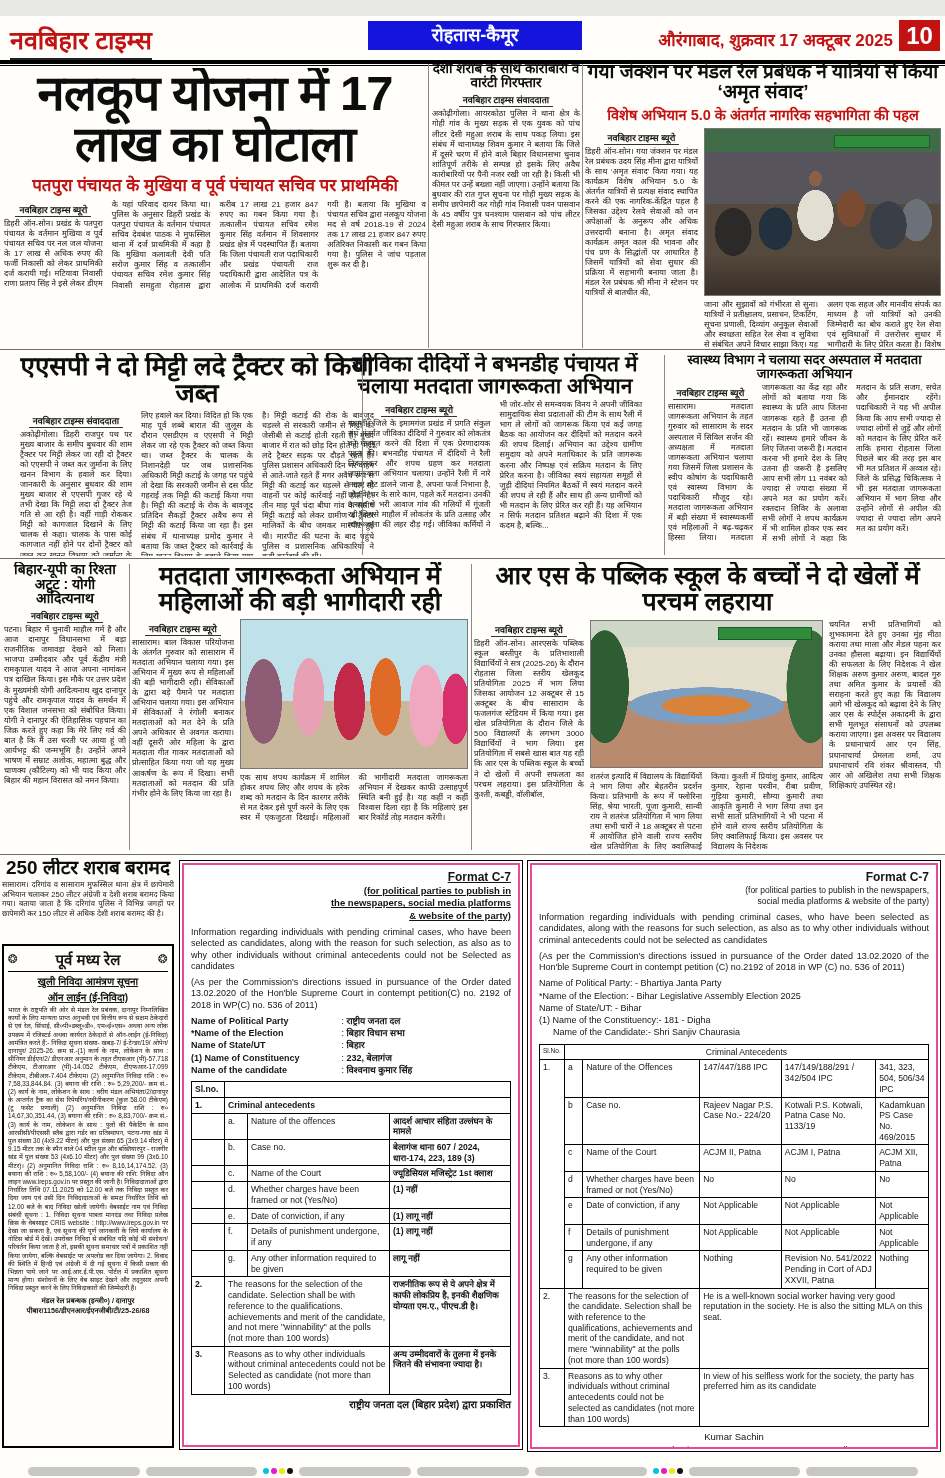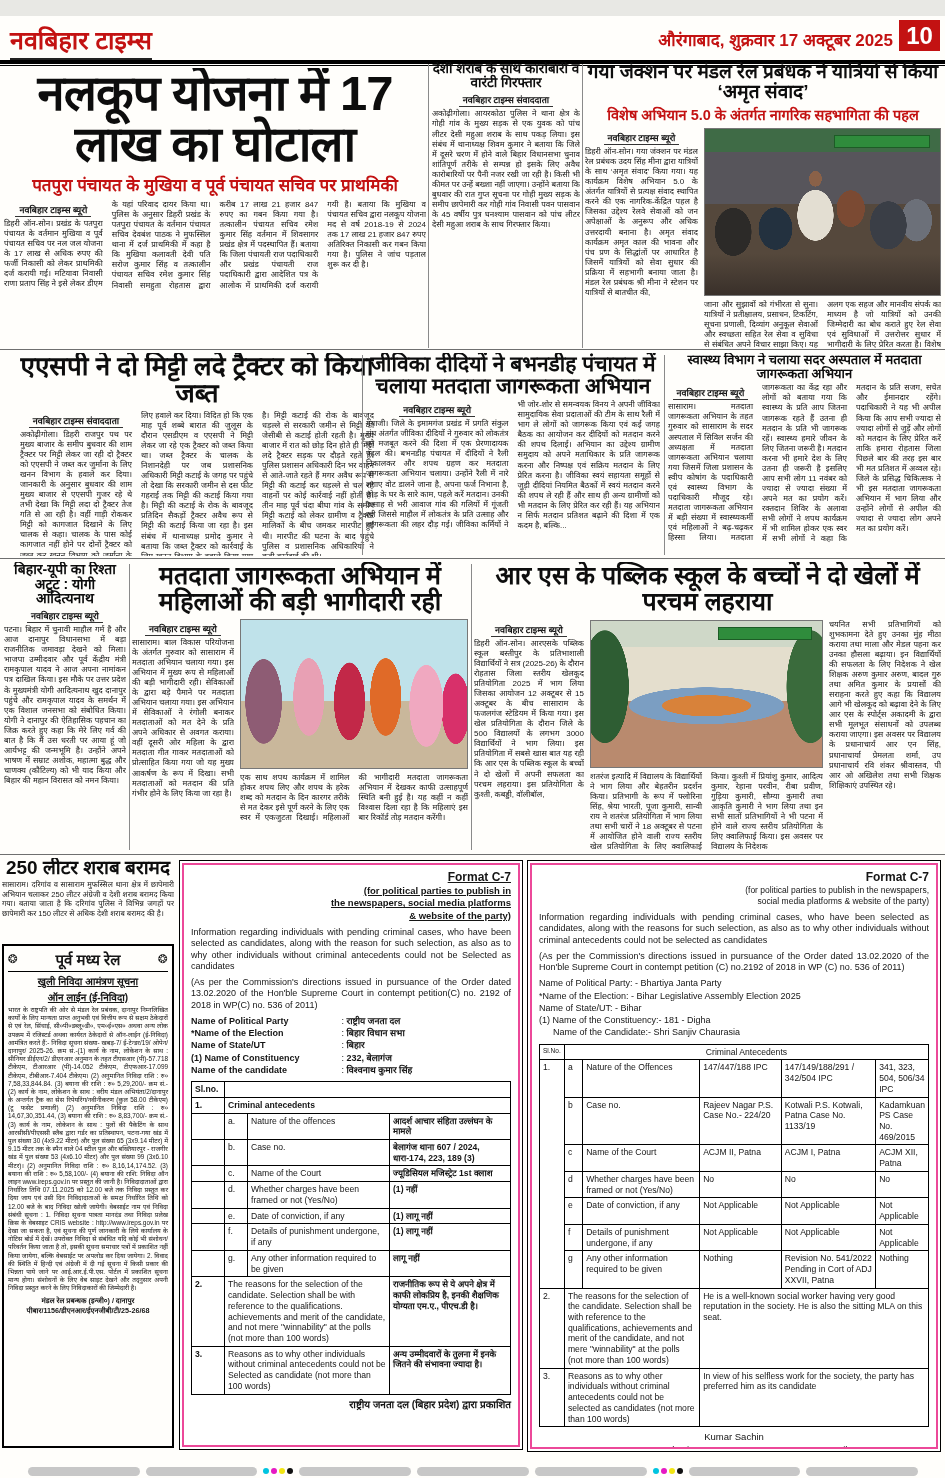--- a/index.html
+++ b/index.html
@@ -95,20 +95,21 @@
   .cmyk .y{background:#f2ea1e;color:#555;}
   .cmyk .k{background:#000;color:#fff;}
 </style>
 </head>
 <body>
 
 <div class="page">
 
   <div class="masthead">
     <div class="paper-name">नवबिहार टाइम्स</div>
+    <div class="edition-box">रोहतास-कैमूर</div>
     <div class="dateline">औरंगाबाद, शुक्रवार 17 अक्टूबर 2025</div>
     <div class="pagenum">10</div>
   </div>
   <div class="head-rule"></div>
 
   <div class="article" style="left:4px;top:52px;width:422px;height:280px;">
     <div class="hl hl-xl">नलकूप योजना में 17 लाख का घोटाला</div>
     <div class="sub-red" style="font-size:17px;margin-top:3px;">पतपुरा पंचायत के मुखिया व पूर्व पंचायत सचिव पर प्राथमिकी</div>
     <div class="cols-4 colflow" style="height:102px;margin-top:4px;">
       <div class="byline"><span>नवबिहार टाइम्स ब्यूरो</span></div>
@@ -144,21 +145,21 @@
   <div class="hrule" style="left:0;top:333px;width:945px;"></div>
 
   <div class="article" style="left:20px;top:337px;width:354px;height:203px;">
     <div class="hl hl-lg">एएसपी ने दो मिट्टी लदे ट्रैक्टर को किया जब्त</div>
     <div class="cols-3 colflow" style="height:168px;margin-top:3px;">
       <div class="byline"><span>नवबिहार टाइम्स संवाददाता</span></div>
       <div class="bodytext">अकोढ़ीगोला। डिहरी राजपुर पथ पर मुख्य बाजार के समीप बुधवार की शाम ट्रैक्टर पर मिट्टी लेकर जा रही दो ट्रैक्टर को एएसपी ने जब्त कर जुर्माना के लिए खनन विभाग के हवाले कर दिया। जानकारी के अनुसार बुधवार की शाम मुख्य बाजार से एएसपी गुजर रहे थे तभी देखा कि मिट्टी लदा दो ट्रैक्टर तेज गति से आ रही है। वहीं गाड़ी रोककर मिट्टी को कागजात दिखाने के लिए चालक से कहा। चालक के पास कोई कागजात नहीं होने पर दोनों ट्रैक्टर को जब्त कर खनन विभाग को जुर्माना के लिए हवाले कर दिया। विदित हो कि एक माह पूर्व शब्बे बारात की जुलूस के दौरान एसडीएम व एएसपी ने मिट्टी लेकर जा रहे एक ट्रैक्टर को जब्त किया था। जब्त ट्रैक्टर के चालक के निशानदेही पर जब प्रशासनिक अधिकारी मिट्टी कटाई के जगह पर पहुंचे तो देखा कि सरकारी जमीन से दस फीट गहराई तक मिट्टी की कटाई किया गया है। मिट्टी की कटाई के रोक के बावजूद प्रतिदिन सैकड़ों ट्रैक्टर अवैध रूप से मिट्टी की कटाई किया जा रहा है। इस संबंध में थानाध्यक्ष प्रमोद कुमार ने बताया कि जब्त ट्रैक्टर को कार्रवाई के लिए खनन विभाग के हवाले किया गया है। मिट्टी कटाई की रोक के बावजूद धड़ल्ले से सरकारी जमीन से मिट्टी की जेसीबी से कटाई होती रहती है। मुख्य बाजार में रात को छोड़ दिन होते ही मिट्टी लदे ट्रैक्टर सड़क पर दौड़ते रहते हैं। पुलिस प्रशासन अधिकारी दिन भर वाहन से आते-जाते रहते हैं मगर अवैध रूप से मिट्टी की कटाई कर धड़ल्ले से चल रहे वाहनों पर कोई कार्रवाई नहीं होती है। तीन माह पूर्व चंदा बीघा गांव के समीप मिट्टी कटाई को लेकर ग्रामीण व ट्रैक्टर मालिकों के बीच जमकर मारपीट हुई थी। मारपीट की घटना के बाद पहुंचे पुलिस व प्रशासनिक अधिकारियों ने कड़ी कार्रवाई की थी।</div>
     </div>
   </div>
 
-  <div class="article" style="left:366px;top:337px;width:294px;height:203px;">
+  <div class="article" style="left:348px;top:337px;width:294px;height:203px;">
     <div class="hl" style="font-size:21px;">जीविका दीदियों ने बभनडीह पंचायत में चलाया मतदाता जागरूकता अभियान</div>
     <div class="cols-2 colflow" style="height:140px;margin-top:3px;">
       <div class="byline"><span>नवबिहार टाइम्स ब्यूरो</span></div>
       <div class="bodytext">गयाजी। जिले के इमामगंज प्रखंड में प्रगति संकुल संघ अंतर्गत जीविका दीदियों ने गुरुवार को लोकतंत्र को मजबूत करने की दिशा में एक प्रेरणादायक पहल की। बभनडीह पंचायत में दीदियों ने रैली निकालकर और शपथ ग्रहण कर मतदाता जागरूकता अभियान चलाया। उन्होंने रैली में नारे लगाए वोट डालने जाना है, अपना फर्ज निभाना है, छोड़ के घर के सारे काम, पहले करें मतदान। उनकी उत्साह से भरी आवाज गांव की गलियों में गूंजती रही जिससे माहौल में लोकतंत्र के प्रति उत्साह और जागरूकता की लहर दौड़ गई। जीविका कर्मियों ने भी जोर-शोर से समन्वयक विनय ने अपनी जीविका सामुदायिक सेवा प्रदाताओं की टीम के साथ रैली में भाग ले लोगों को जागरूक किया एवं कई जगह बैठक का आयोजन कर दीदियों को मतदान करने की शपथ दिलाई। अभियान का उद्देश्य ग्रामीण समुदाय को अपने मताधिकार के प्रति जागरूक करना और निष्पक्ष एवं सक्रिय मतदान के लिए प्रेरित करना है। जीविका स्वयं सहायता समूहों से जुड़ी दीदियां नियमित बैठकों में स्वयं मतदान करने की शपथ ले रही हैं और साथ ही अन्य ग्रामीणों को भी मतदान के लिए प्रेरित कर रही हैं। यह अभियान न सिर्फ मतदान प्रतिशत बढ़ाने की दिशा में एक कदम है, बल्कि...</div>
     </div>
   </div>
 
   <div class="article" style="left:668px;top:337px;width:273px;height:203px;">
     <div class="hl" style="font-size:13px;">स्वास्थ्य विभाग ने चलाया सदर अस्पताल में मतदाता जागरूकता अभियान</div>
     <div class="cols-3 colflow" style="height:178px;margin-top:3px;">

